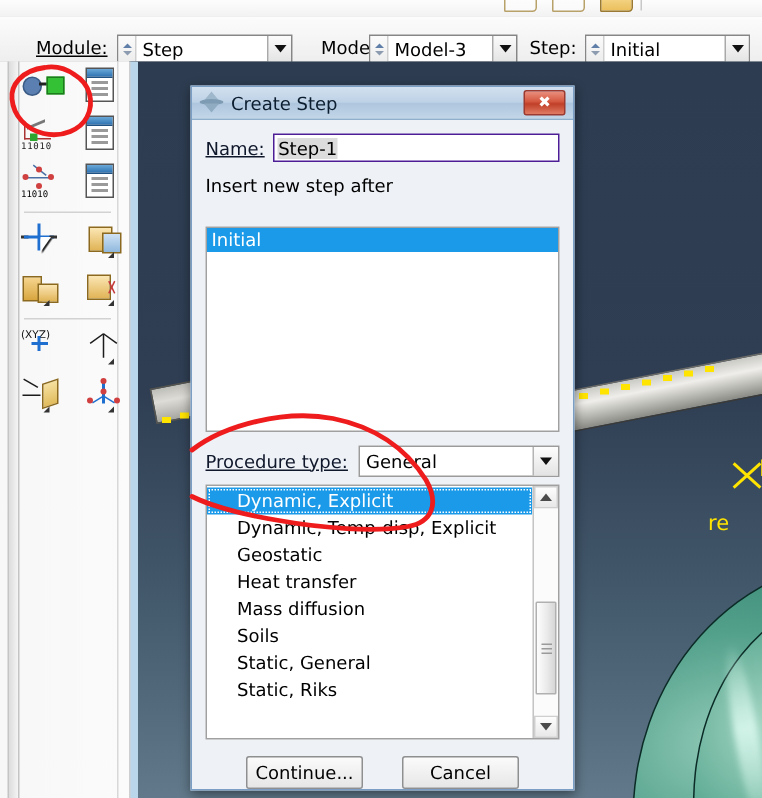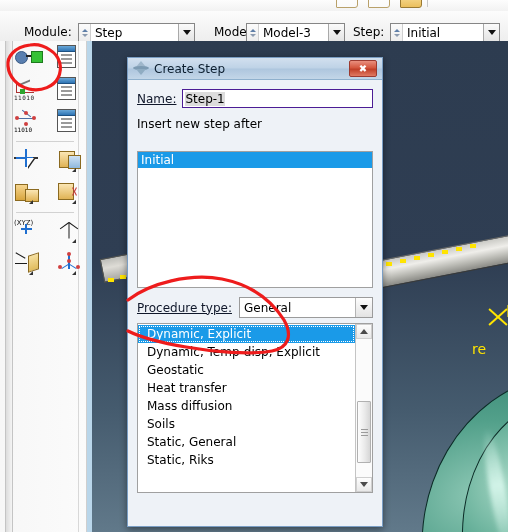--- a/index.html
+++ b/index.html
@@ -211,21 +211,21 @@
   .dropdown .dbtn{
     width:16px;border-left:1px solid #b4b4b4;
     background:linear-gradient(#fdfdfd,#e3e3e3);display:flex;align-items:center;justify-content:center;
   }
   .dropdown .dbtn::after{content:"";width:0;height:0;border-left:4px solid transparent;border-right:4px solid transparent;border-top:5px solid #111;}
   .proclist{
     height:170px;background:#fff;border:1px solid #a0a0a0;box-sizing:border-box;
     display:flex;
   }
   .pl-items{flex:1;padding:1px 0 0 0;overflow:hidden;}
-  .pl-item{font-size:12px;padding:1px 9px;color:#000;line-height:16px;}
+  .pl-item{font-size:12px;padding:1px 20px;color:#000;line-height:16px;}
   .pl-item.sel{background:#1a9ae8;color:#fff;outline:1px dotted #fff;outline-offset:-2px;}
   .pl-scroll{
     width:16px;border-left:1px solid #c4c4c4;background:#f7f7f7;
     display:flex;flex-direction:column;justify-content:space-between;
   }
   .sb-btn{height:15px;background:linear-gradient(#fdfdfd,#e8e8e8);border:1px solid #cfcfcf;
     display:flex;align-items:center;justify-content:center;box-sizing:border-box;}
   .sb-btn .up{width:0;height:0;border-left:4px solid transparent;border-right:4px solid transparent;border-bottom:5px solid #4a4a4a;}
   .sb-btn .dn{width:0;height:0;border-left:4px solid transparent;border-right:4px solid transparent;border-top:5px solid #4a4a4a;}
   .sb-track{flex:1;position:relative;background:#fbfbfb;}
@@ -253,21 +253,21 @@
 <div class="root">
 
   <div class="top-strip">
     <div class="tb-folder f1"></div>
     <div class="tb-folder f2"></div>
     <div class="tb-folder f3"></div>
     <div class="tb-sep"></div>
   </div>
 
   <div class="ctxbar">
-    <span class="ctx-label" style="left:24px;">Module:</span>
+    <span class="ctx-label" style="left:24px;text-decoration:underline;">Module:</span>
     <div class="combo" style="left:78px;width:117px;">
       <div class="spin">
           <i class="up"></i>
           <i class="dn"></i>
         </div>
       <div class="val">Step</div>
       <div class="arrow"></div>
     </div>
 
     <span class="ctx-label" style="left:202px;margin-left:12px;">Model:</span>
@@ -500,20 +500,24 @@
                 <i></i>
                 <i></i>
             </div>
           </div>
           <div class="sb-btn">
               <span class="dn"></span>
             </div>
         </div>
       </div>
 
+      <div class="dlg-footer">
+        <div class="btn">Continue...</div>
+        <div class="btn">Cancel</div>
+      </div>
     </div>
   </div>
 
   <svg class="annot" viewBox="0 0 508 532" xmlns="http://www.w3.org/2000/svg">
     <path fill="none" stroke="#ee1c1c" stroke-width="3.2" stroke-linecap="round" d="M 30 45 C 14 47 7 57 8 66 C 9 77 17 86 29 89 C 42 92 54 86 58 78
              C 63 68 60 56 50 50 C 43 45 36 44 30 45 Z"></path>
     <path fill="none" stroke="#ee1c1c" stroke-width="3.2" stroke-linecap="round" stroke-linejoin="round" d="M 128 300 C 150 283 190 273 222 279 C 252 285 272 301 284 320
              C 293 336 288 348 272 351 C 250 355 214 352 186 347
              C 162 343 140 337 128 331"></path>
   </svg>

